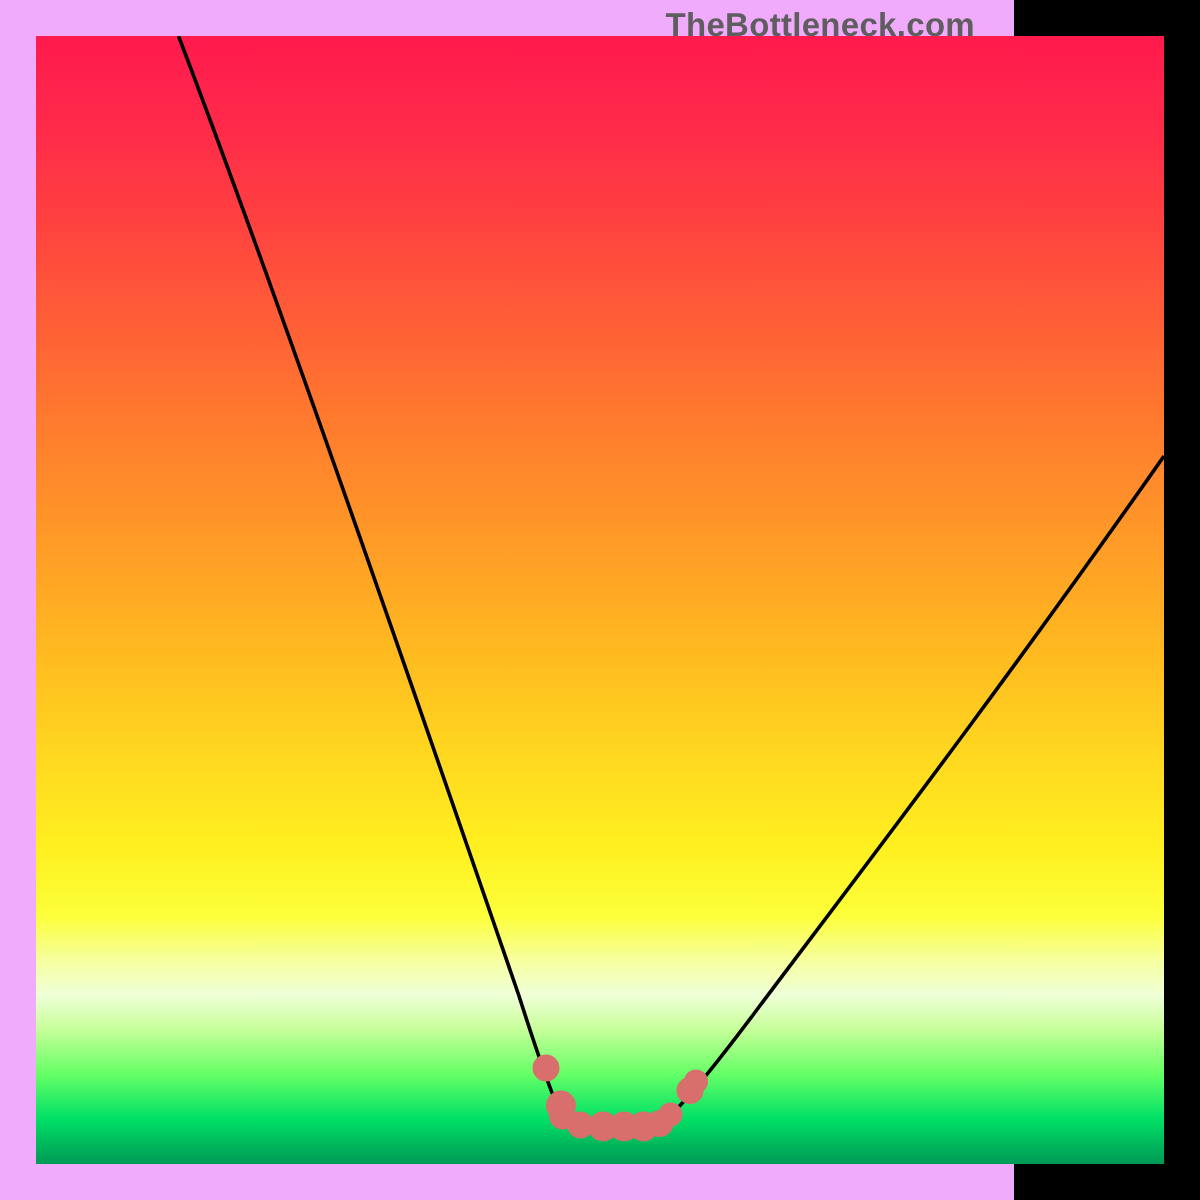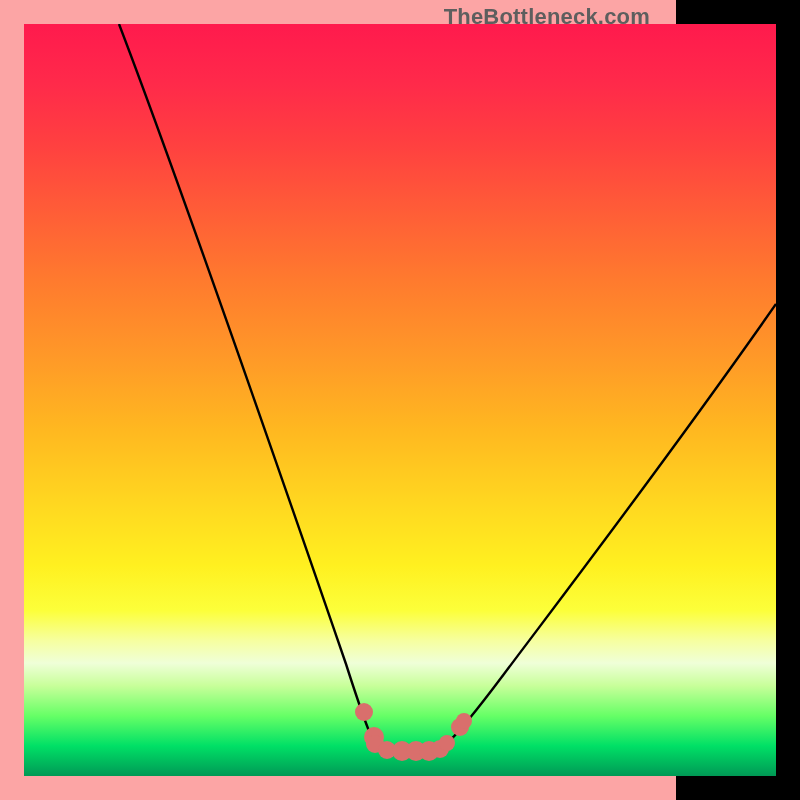--- a/index.html
+++ b/index.html
@@ -1,16 +1,16 @@
 <!DOCTYPE html>
 <html><head>
 <meta charset="utf-8">
 <style>
 html,body{margin:0;padding:0;width:800px;height:800px;overflow:hidden;background:#000;font-family:Arial,Helvetica,sans-serif}
-.frame{position:absolute;left:0;top:0;width:676px;height:800px;background:#fca5a5}
+.frame{position:absolute;left:0;top:0;width:676px;height:800px;background:#f0abfc}
 .plot{position:absolute;left:24px;top:24px;width:752px;height:752px;overflow:hidden}
 .grad{position:absolute;left:0;top:0;width:100%;height:100%;
 background:linear-gradient(to bottom,
  #ff1a4d 0%,
  #ff2a4a 8%,
  #ff4040 16%,
  #ff5a38 24%,
  #ff7a2e 34%,
  #ff9828 44%,
  #ffb820 54%,

